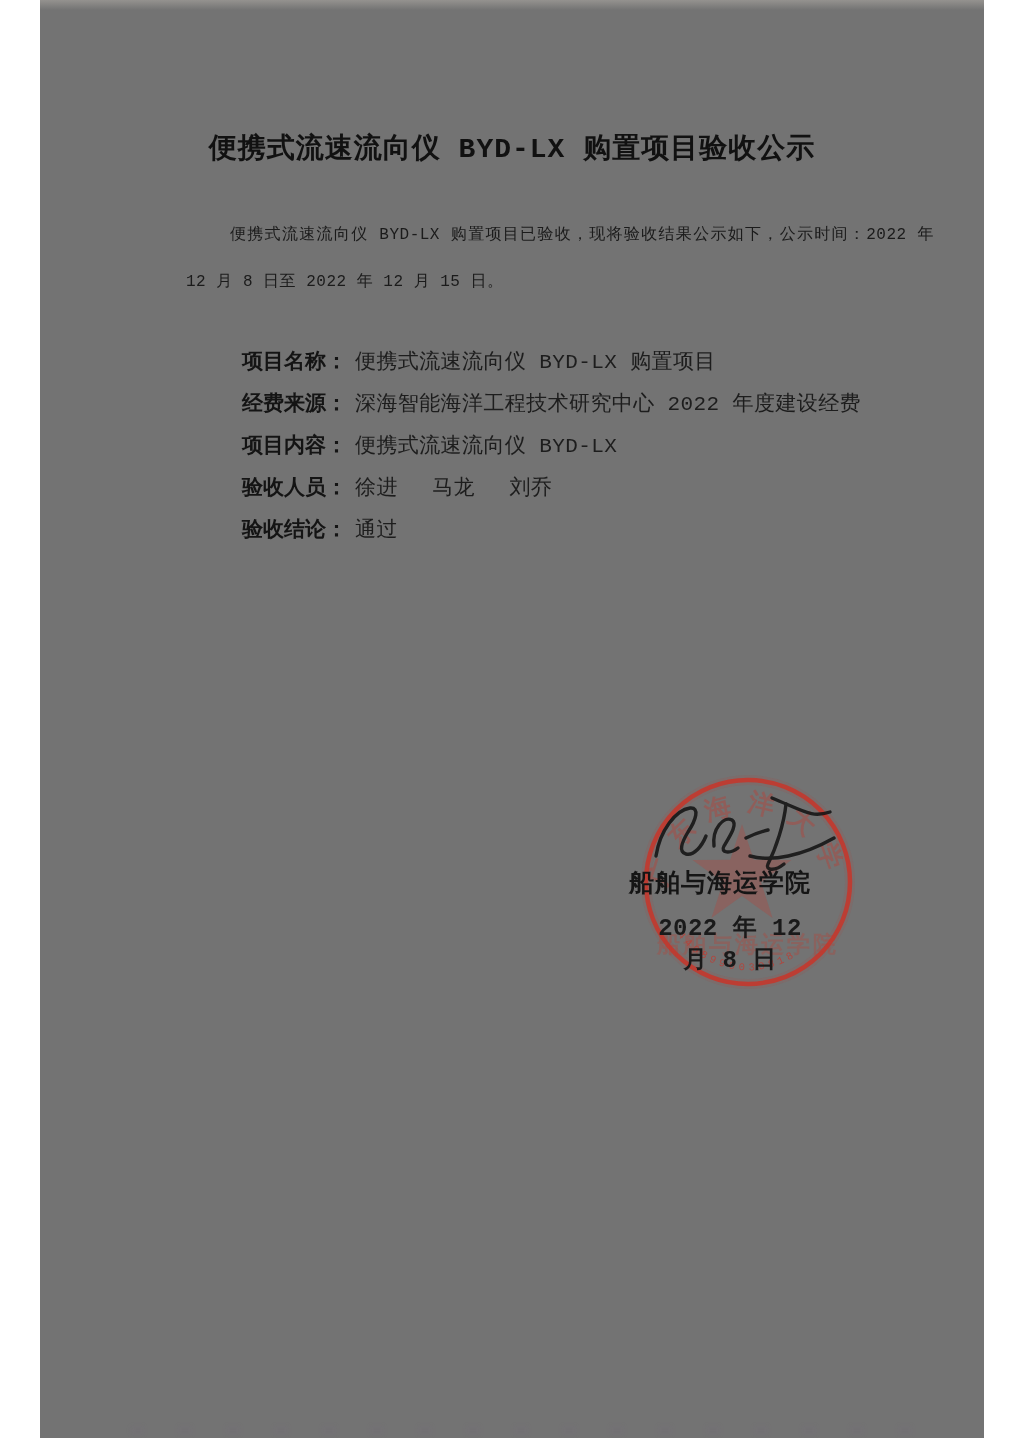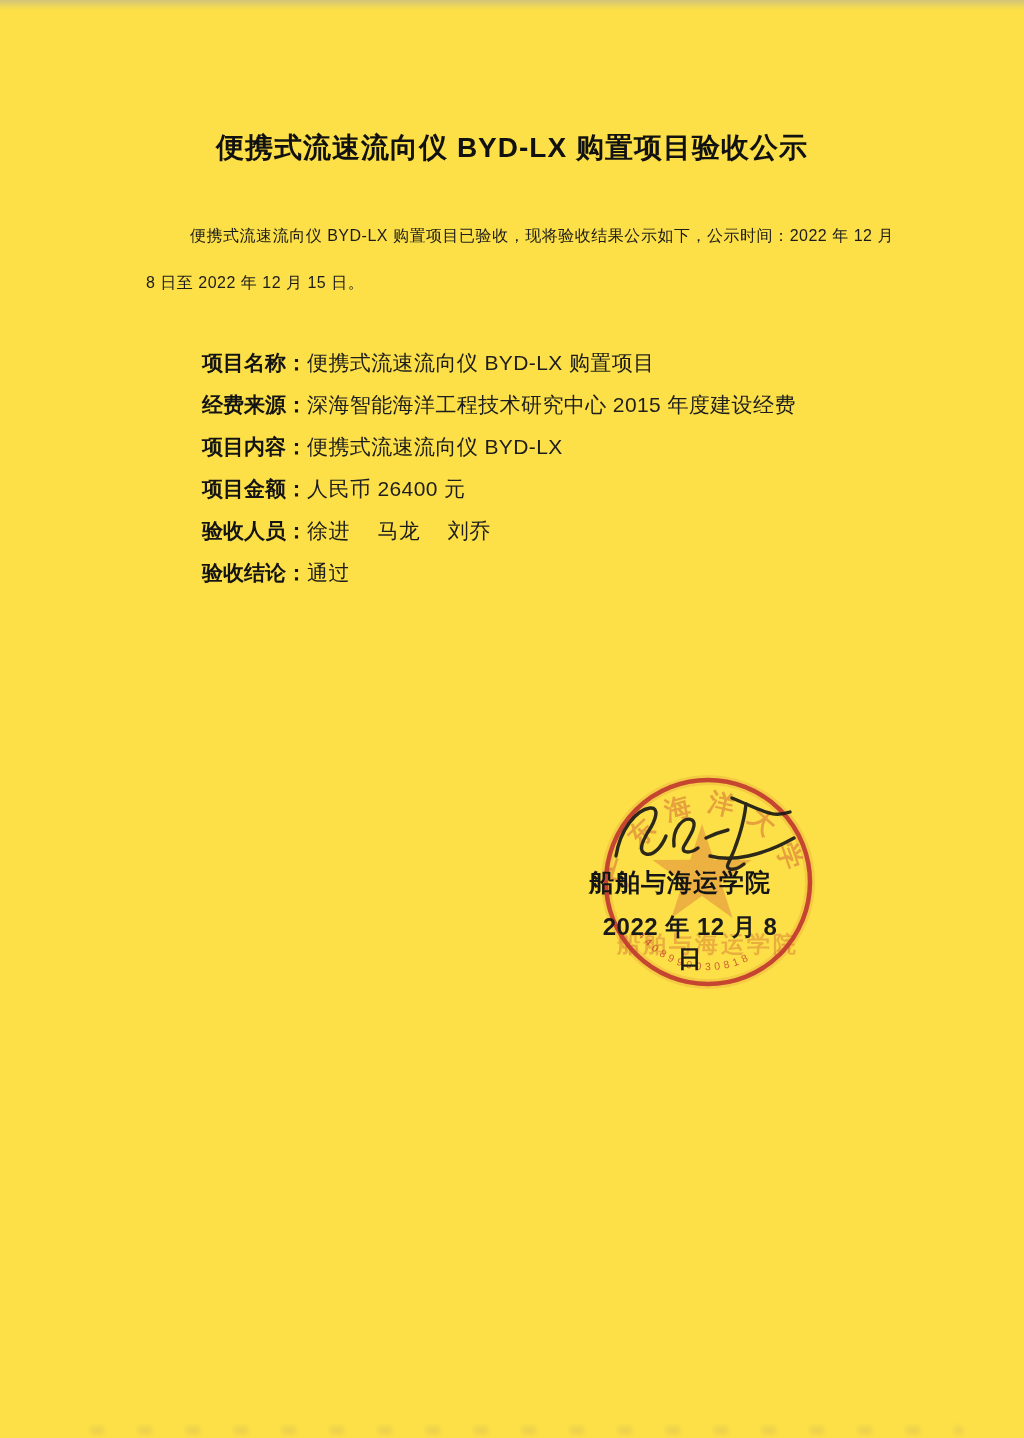--- a/index.html
+++ b/index.html
@@ -1,19 +1,19 @@
 <!DOCTYPE html>
 <html lang="zh"><head>
 <meta charset="utf-8">
 <style>
   html,body { margin:0; padding:0; background:#ffffff; }
   .page {
-    position:relative; width:1024px; height:1438px; margin:0 auto;
-    background:#fde047; overflow:hidden;
-    font-family:Liberation Sans, sans-serif;
+    position:relative; width:944px; height:1438px; margin:0 auto;
+    background:#737373; overflow:hidden;
+    font-family:Liberation Mono, monospace;
     color:#1b1b1b;
   }
   .scan-edge {
     position:absolute; top:0; left:0; right:0; height:10px;
     background:linear-gradient(180deg, rgba(176,172,166,0.55), rgba(255,255,255,0));
   }
   .doc-title {
     position:absolute; top:110px; left:0; right:0;
     text-align:center; font-size:28px; font-weight:700; letter-spacing:1px;
     color:#111;
@@ -22,21 +22,21 @@
     position:absolute; top:212px; left:146px; width:748px;
     font-size:16px; line-height:47px; text-indent:44px;
     text-align:justify; letter-spacing:0.5px; margin:0;
   }
   .fields {
     position:absolute; top:342px; left:187px; width:700px;
     font-size:21px; line-height:42px;
   }
   .field-row { white-space:nowrap; }
   .field-label { font-weight:700; color:#141414;margin-left:15px; }
-  .field-value { font-weight:400; color:#1d1d1d; letter-spacing:0.4px; }
+  .field-value { font-weight:400; color:#1d1d1d; letter-spacing:0.4px;margin-left:8px; }
   .hotline {
     position:absolute; top:702px; left:187px; width:760px;
     font-size:21px; line-height:30px; white-space:nowrap; margin:0;
   }
   .seal {
     position:absolute; left:586px; top:760px; width:244px; height:244px;
   }
   .seal svg { position:absolute; left:0; top:0; }
   .seal-org {
     position:absolute; left:0; top:106px; width:188px;
@@ -64,27 +64,24 @@
 
   <h1 class="doc-title">便携式流速流向仪 BYD-LX 购置项目验收公示</h1>
 
   <p class="intro">便携式流速流向仪 BYD-LX 购置项目已验收，现将验收结果公示如下，公示时间：2022 年 12 月 8 日至 2022 年 12 月 15 日。</p>
 
   <div class="fields">
     <div class="field-row">
       <span class="field-label">项目名称：</span><span class="field-value">便携式流速流向仪 BYD-LX 购置项目</span>
     </div>
     <div class="field-row">
-      <span class="field-label">经费来源：</span><span class="field-value">深海智能海洋工程技术研究中心 2015 年度建设经费</span>
+      <span class="field-label">经费来源：</span><span class="field-value">深海智能海洋工程技术研究中心 2022 年度建设经费</span>
     </div>
     <div class="field-row">
       <span class="field-label">项目内容：</span><span class="field-value">便携式流速流向仪 BYD-LX</span>
-    </div>
-    <div class="field-row">
-      <span class="field-label">项目金额：</span><span class="field-value">人民币 26400 元</span>
     </div>
     <div class="field-row">
       <span class="field-label">验收人员：</span><span class="field-value">徐进　 马龙　 刘乔</span>
     </div>
     <div class="field-row">
       <span class="field-label">验收结论：</span><span class="field-value">通过</span>
     </div>
   </div>
 
 

